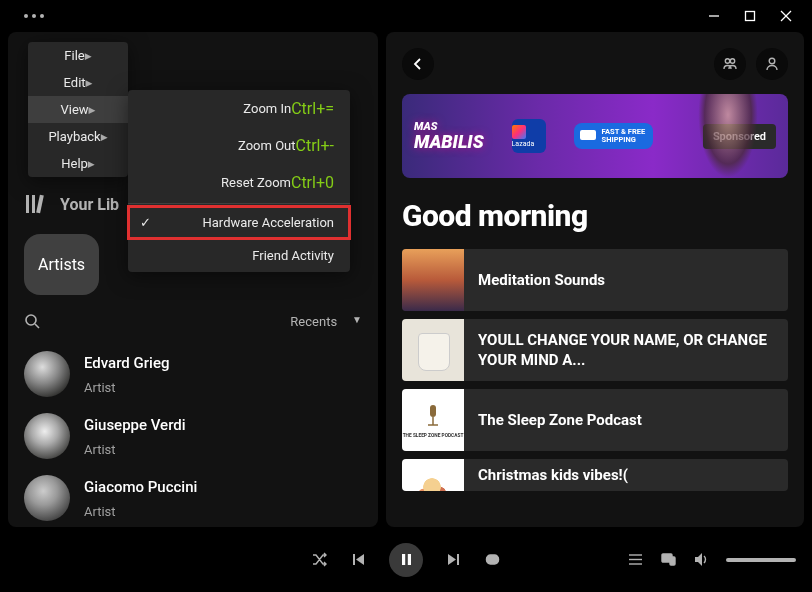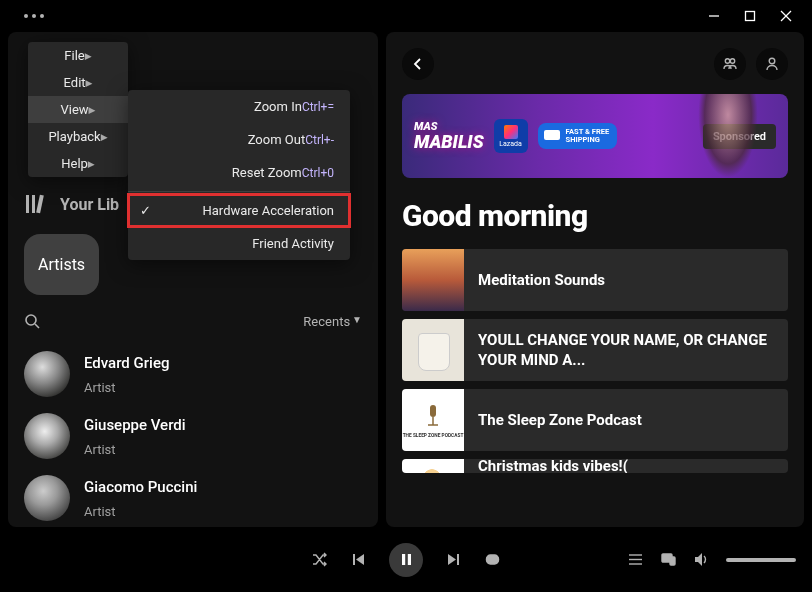--- a/index.html
+++ b/index.html
@@ -11,46 +11,46 @@
 .winctrls svg{width:12px;height:12px}
 .main{display:flex;height:495px;gap:8px;padding:0 8px}
 .sidebar{width:370px;background:#121212;border-radius:8px;position:relative;padding:16px}
 .content{flex:1;background:#121212;border-radius:8px;padding:16px;overflow:hidden}
 .menubar{position:absolute;top:42px;left:28px;background:#282828;border-radius:4px;z-index:10;box-shadow:0 4px 20px rgba(0,0,0,.5);width:100px}
 .menubar-item{padding:6px 16px;font-size:13px;color:#eaeaea;display:flex;justify-content:center;align-items:center;cursor:default}
 .menubar-item.active{background:#3e3e3e}
 .menubar-item .arrow{font-size:9px;color:#aaa}
 .submenu{position:absolute;top:90px;left:128px;background:#282828;border-radius:4px;z-index:11;box-shadow:0 4px 20px rgba(0,0,0,.5);width:222px}
 .submenu-item{padding:9px 16px 9px 36px;font-size:13px;color:#eaeaea;display:flex;justify-content:flex-end;align-items:center;cursor:default;position:relative}
-.submenu-item .shortcut{color:#c4b5fd;font-size:12px}
+.submenu-item .shortcut{color:#84cc16;font-size:16px}
 .submenu-item .check{position:absolute;left:12px;font-size:13px}
 .submenu-item.highlighted{outline:3px solid #e03030;outline-offset:-2px}
 .submenu-sep{height:1px;background:#404040;margin:2px 0}
 .libheader{display:flex;align-items:center;gap:12px;margin-top:144px;color:#b3b3b3;font-weight:700}
 .libheader svg{width:24px;height:24px}
 .chip{display:inline-block;background:#404040;border-radius:16px;padding:21px 14px;font-size:16px;margin-top:18px}
 .searchrow{display:flex;justify-content:space-between;align-items:center;margin-top:18px;color:#b3b3b3}
 .searchrow svg{width:16px;height:16px}
-.recents{display:flex;gap:2px;font-size:13px}
+.recents{display:flex;gap:15px;font-size:13px}
 .artists{margin-top:14px}
 .artist{display:flex;align-items:center;gap:14px;padding:8px 0}
 .artist-img{width:46px;height:46px;border-radius:50%;background:linear-gradient(135deg,#888,#333);flex-shrink:0}
 .ai1{background:radial-gradient(circle at 40% 35%,#ddd 0%,#888 40%,#2a2a28 80%)}
 .ai2{background:radial-gradient(circle at 45% 40%,#eee 0%,#aaa 35%,#3a3a38 80%)}
 .ai3{background:radial-gradient(circle at 42% 35%,#ccc 0%,#999 35%,#333 85%)}
 .artist-name{font-size:15px;font-weight:500}
 .artist-sub{font-size:13px;color:#a0a0a0;margin-top:8px}
 .topbar{display:flex;justify-content:space-between;align-items:center;margin-bottom:14px}
 .back{width:32px;height:32px;border-radius:50%;background:#0a0a0a;display:flex;align-items:center;justify-content:center}
 .topicons{display:flex;gap:10px}
 .topicons .ic{width:32px;height:32px;border-radius:50%;background:#0a0a0a;display:flex;align-items:center;justify-content:center}
-.banner{height:84px;border-radius:8px;background:linear-gradient(90deg,#3a2a7a 0%,#6a2aa8 35%,#8a2ac8 65%,#5a2a9a 100%);position:relative;overflow:hidden;display:flex;align-items:center;padding:0 12px;gap:10px}
+.banner{height:84px;border-radius:8px;background:linear-gradient(90deg,#3a2a7a 0%,#6a2aa8 35%,#8a2ac8 65%,#5a2a9a 100%);position:relative;overflow:hidden;display:flex;align-items:center;padding:0 12px;gap:28px}
 .banner-title{font-weight:900;font-size:18px;line-height:.95;font-style:italic;text-shadow:0 0 8px rgba(255,0,128,.6)}
 .banner-title .mas{font-size:11px;display:block}
-.laz{width:34px;height:34px;background:#0f3da8;border-radius:6px;display:flex;flex-direction:column;align-items:center;justify-content:center;font-size:7px;gap:1px}
+.laz{width:34px;height:34px;background:#0f3da8;border-radius:6px;display:flex;flex-direction:column;justify-content:center;font-size:7px;gap:1px}
 .laz::before{content:"";width:14px;height:14px;background:linear-gradient(135deg,#ff7a00,#ff2e7a,#3a7aff);border-radius:2px}
 .ship{background:#1a6ae0;border-radius:8px;padding:5px 8px 5px 28px;font-size:7.5px;font-weight:700;line-height:1.1;position:relative}
 .ship::before{content:"";position:absolute;left:6px;top:7px;width:16px;height:10px;background:#fff;border-radius:2px}
 .spons{background:#2a2a2a;border-radius:4px;padding:6px 10px;font-size:11px;font-weight:600;margin-left:auto}
 .banner-person{position:absolute;right:30px;top:0;width:60px;height:84px;background:radial-gradient(ellipse at 50% 25%,#d9a89a 0%,#4a2a3a 55%,transparent 70%);opacity:.75}
 .greet{font-size:30px;font-weight:800;margin:20px 0 16px;letter-spacing:-.5px}
 .cards{display:flex;flex-direction:column;gap:8px}
 .card{display:flex;align-items:center;background:#2a2a2a;border-radius:4px;height:62px;overflow:hidden}
 .card-img{width:62px;height:62px;flex-shrink:0}
 .ci1{background:linear-gradient(180deg,#e8a05a 0%,#b85a3a 50%,#3a2a4a 100%)}
@@ -233,21 +233,21 @@
         <div class="card-img ci3">
           <svg viewBox="0 0 20 28">
               <rect x="7" y="2" width="6" height="12" rx="3" fill="#8a6a3a"></rect>
               <line x1="10" y1="14" x2="10" y2="22" stroke="#8a6a3a" stroke-width="1.5"></line>
               <line x1="5" y1="22" x2="15" y2="22" stroke="#8a6a3a" stroke-width="1.5"></line>
             </svg>
           <div class="ci3-txt">THE SLEEP ZONE PODCAST</div>
         </div>
         <div class="card-title">The Sleep Zone Podcast</div>
       </div>
-      <div class="card" style="height:14px">
+      <div class="card" style="height:32px">
         <div class="card-img ci4" style="height:32px"></div>
         <div class="card-title">Christmas kids vibes!(</div>
       </div>
     </div>
   </div>
 </div>
 
 <div class="player">
   <svg viewBox="0 0 17 17">
       <path d="M2 4h3l7 9h3M15 4l-3 0-7 9H2M13 2l2 2-2 2M13 11l2 2-2 2" fill="none" stroke="#b3b3b3" stroke-width="1.4"></path>

